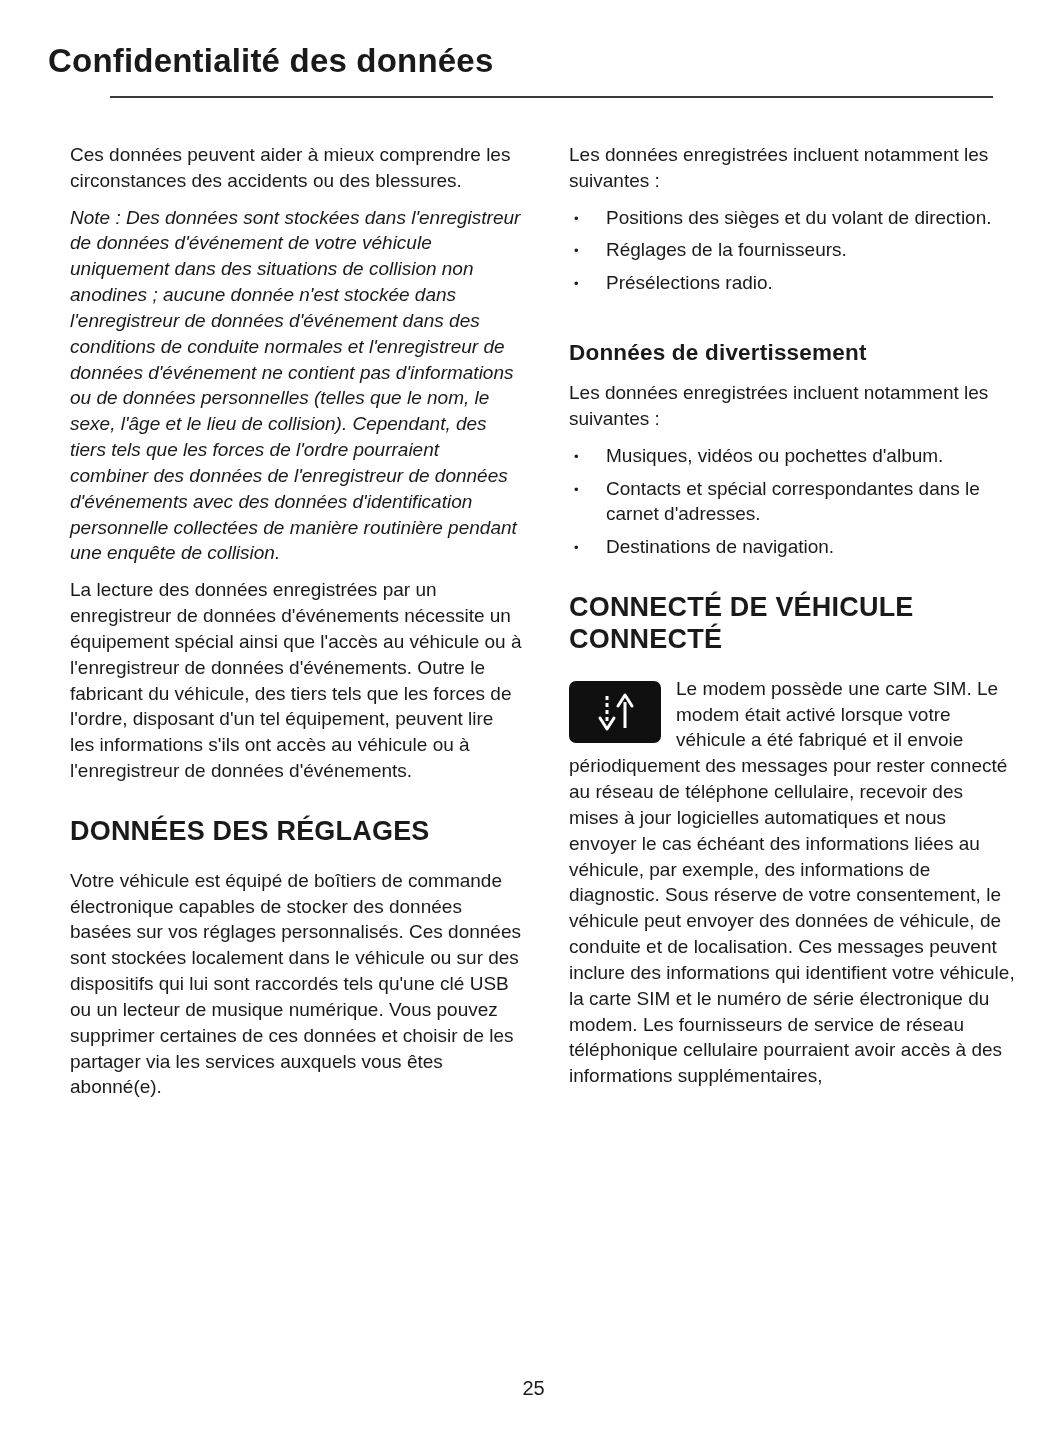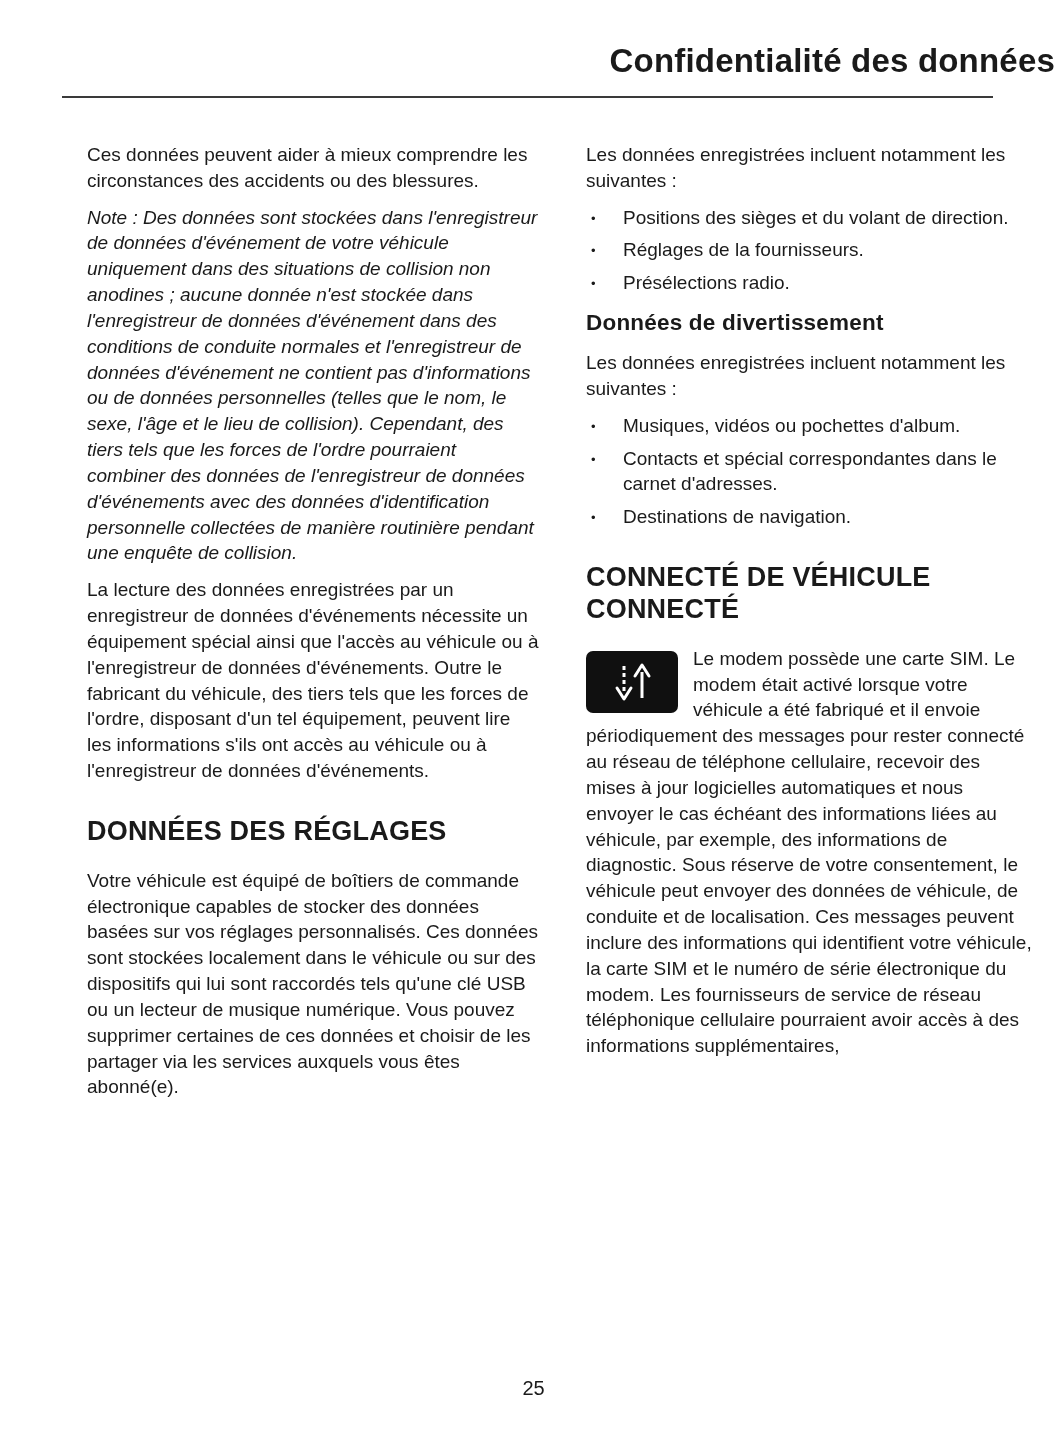--- a/index.html
+++ b/index.html
@@ -7,38 +7,38 @@
     position: relative;
     width: 1055px;
     height: 1448px;
     margin: 0 auto;
     background: #ffffff;
     font-family: "Liberation Sans", sans-serif;
     color: #1a1a1a;
     overflow: hidden;
     box-sizing: border-box;
   }
-  .header { padding-top: 42px; text-align: right; }
+  .header { padding-top: 42px; text-align: left; padding-left: 48px; }
   .page-title {
     font-size: 33px;
     font-weight: bold;
     letter-spacing: 0.2px;
   }
   .rule {
     border: none;
     border-top: 2px solid #3a3a3a;
     margin: 16px 62px 0 62px;
     height: 0;
   }
   .content {
     display: flex;
     padding: 44px 40px 0 70px;
     gap: 47px;
   }
-  .col-left { width: 452px; flex: none; margin-left: 17px; }
+  .col-left { width: 452px; flex: none; }
   .col-right { width: 448px; flex: none; }
   p {
     margin: 0 0 11px 0;
     font-size: 19px;
     line-height: 1.36;
   }
   .note { font-style: italic; }
   .note .note-label { font-weight: normal; }
   .section-heading {
     font-size: 27px;
@@ -46,21 +46,21 @@
     line-height: 1.18;
     margin: 32px 0 20px 0;
     letter-spacing: 0.2px;
   }
   .sub-heading {
     font-size: 22.5px;
     font-weight: bold;
     margin: 6px 0 14px 0;
     letter-spacing: 0.2px;
   }
-  .sub-heading.spaced { margin-top: 14px; }
+  .sub-heading.spaced { margin-top: 44px; }
   .bullet-row {
     display: flex;
     font-size: 19px;
     line-height: 1.36;
     margin: 0 0 7px 0;
   }
   .bullet-dot {
     flex: none;
     width: 37px;
     padding-left: 5px;

